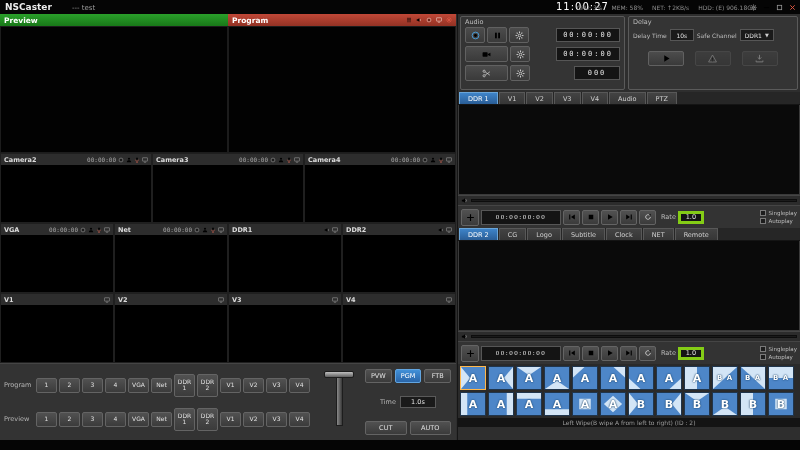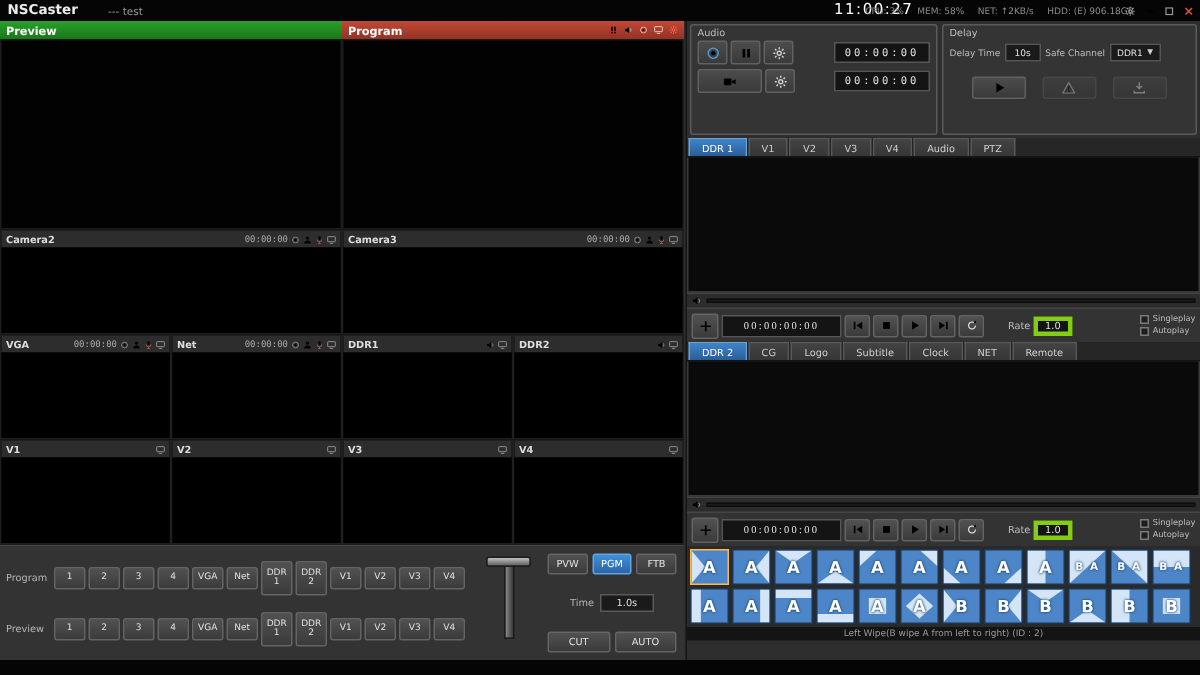--- a/index.html
+++ b/index.html
@@ -95,21 +95,21 @@
   .meter-track{flex:1;height:3px;background:#1b1b1b;border:1px solid #0d0d0d}
   .transport{height:23px;display:flex;align-items:center;gap:2px;padding:0 3px;background:#333;border-top:1px solid #454545}
   .tr-add{width:18px;height:17px;background:linear-gradient(#515151,#3b3b3b);border:1px solid #646464;border-radius:2px;color:#ddd;
           display:flex;align-items:center;justify-content:center}
   .tr-add svg{width:9px;height:9px}
   .tr-counter{width:80px;height:15px;background:#141414;border:1px solid #565656;color:#e2e2e2;
               font-family:Liberation Serif, serif;font-size:7px;display:flex;align-items:center;justify-content:center;letter-spacing:1.5px}
   .tr-btn{width:17px;height:15px;background:linear-gradient(#515151,#3b3b3b);border:1px solid #646464;border-radius:2px;color:#d8d8d8;
           display:flex;align-items:center;justify-content:center}
   .tr-btn svg{width:8px;height:8px}
-  .rate-label{font-size:6.5px;color:#bdbdbd;margin-left:14px}
+  .rate-label{font-size:6.5px;color:#bdbdbd;margin-left:3px}
   .rate-box{width:26px;height:13px;background:#141414;border:3px solid #84cc16;color:#e2e2e2;font-size:6.5px;
             display:flex;align-items:center;justify-content:center}
   .checks{margin-left:auto;display:flex;flex-direction:column;gap:2px;font-size:5.5px;color:#bdbdbd}
   .check{display:flex;align-items:center;gap:2px}
   .cb{width:6px;height:6px;border:1px solid #7a7a7a;background:#1d1d1d;flex:none}
 
   
   .fx-grid{display:flex;flex-wrap:wrap;gap:2px;padding:2px;background:#2a2a2a;height:54px;align-content:space-between}
   .tile{position:relative;width:26px;height:24px;background:#4d86c8;overflow:hidden;border:1px solid #20354c;padding:0}
   .tile.sel{border:1px solid #ffb84d}
@@ -342,20 +342,41 @@
               <svg class="mic-off">
                 <use href="#i-mic"></use>
               </svg>
               <svg>
                 <use href="#i-monitor"></use>
               </svg>
             </span>
         </div>
         <div class="src-thumb"></div>
       </div>
+      <div class="src-cell">
+        <div class="src-label">
+          <span class="src-name">Camera4</span>
+          <span class="src-time">00:00:00</span>
+          <span class="src-icons">
+              <svg>
+                <use href="#i-target"></use>
+              </svg>
+              <svg>
+                <use href="#i-person"></use>
+              </svg>
+              <svg class="mic-off">
+                <use href="#i-mic"></use>
+              </svg>
+              <svg>
+                <use href="#i-monitor"></use>
+              </svg>
+            </span>
+        </div>
+        <div class="src-thumb"></div>
+      </div>
     </div>
 
     <div class="src-row">
       <div class="src-cell">
         <div class="src-label">
           <span class="src-name">VGA</span>
           <span class="src-time">00:00:00</span>
           <span class="src-icons">
               <svg>
                 <use href="#i-target"></use>
@@ -557,20 +578,33 @@
                 <use href="#i-camera"></use>
               </svg>
             </button>
           <button class="op-btn b1">
               <svg>
                 <use href="#i-gear"></use>
               </svg>
             </button>
           <span class="counter">00:00:00</span>
         </div>
+        <div class="op-row">
+          <button class="op-btn wide">
+              <svg>
+                <use href="#i-scissors"></use>
+              </svg>
+            </button>
+          <button class="op-btn b1">
+              <svg>
+                <use href="#i-gear"></use>
+              </svg>
+            </button>
+          <span class="counter short">000</span>
+        </div>
       </div>
       <div class="gpanel delayp">
         <span class="gtitle">Delay</span>
         <div class="dl-row">
           <span>Delay Time</span>
           <span class="dl-box" style="width:24px">10s</span>
           <span>Safe Channel</span>
           <span class="dl-box">
             <span>DDR1</span>
             <span class="chev">▼</span>

